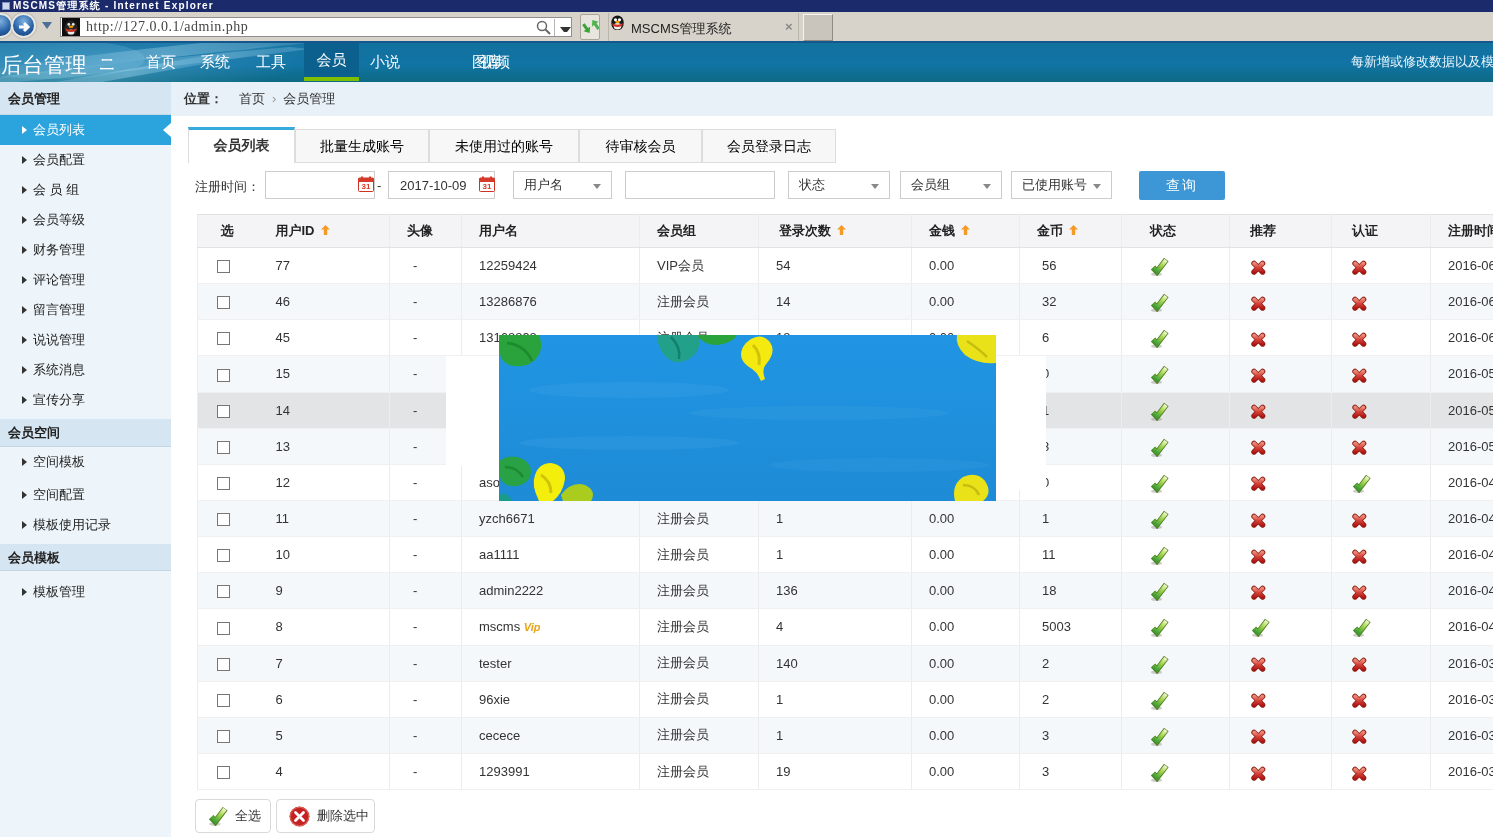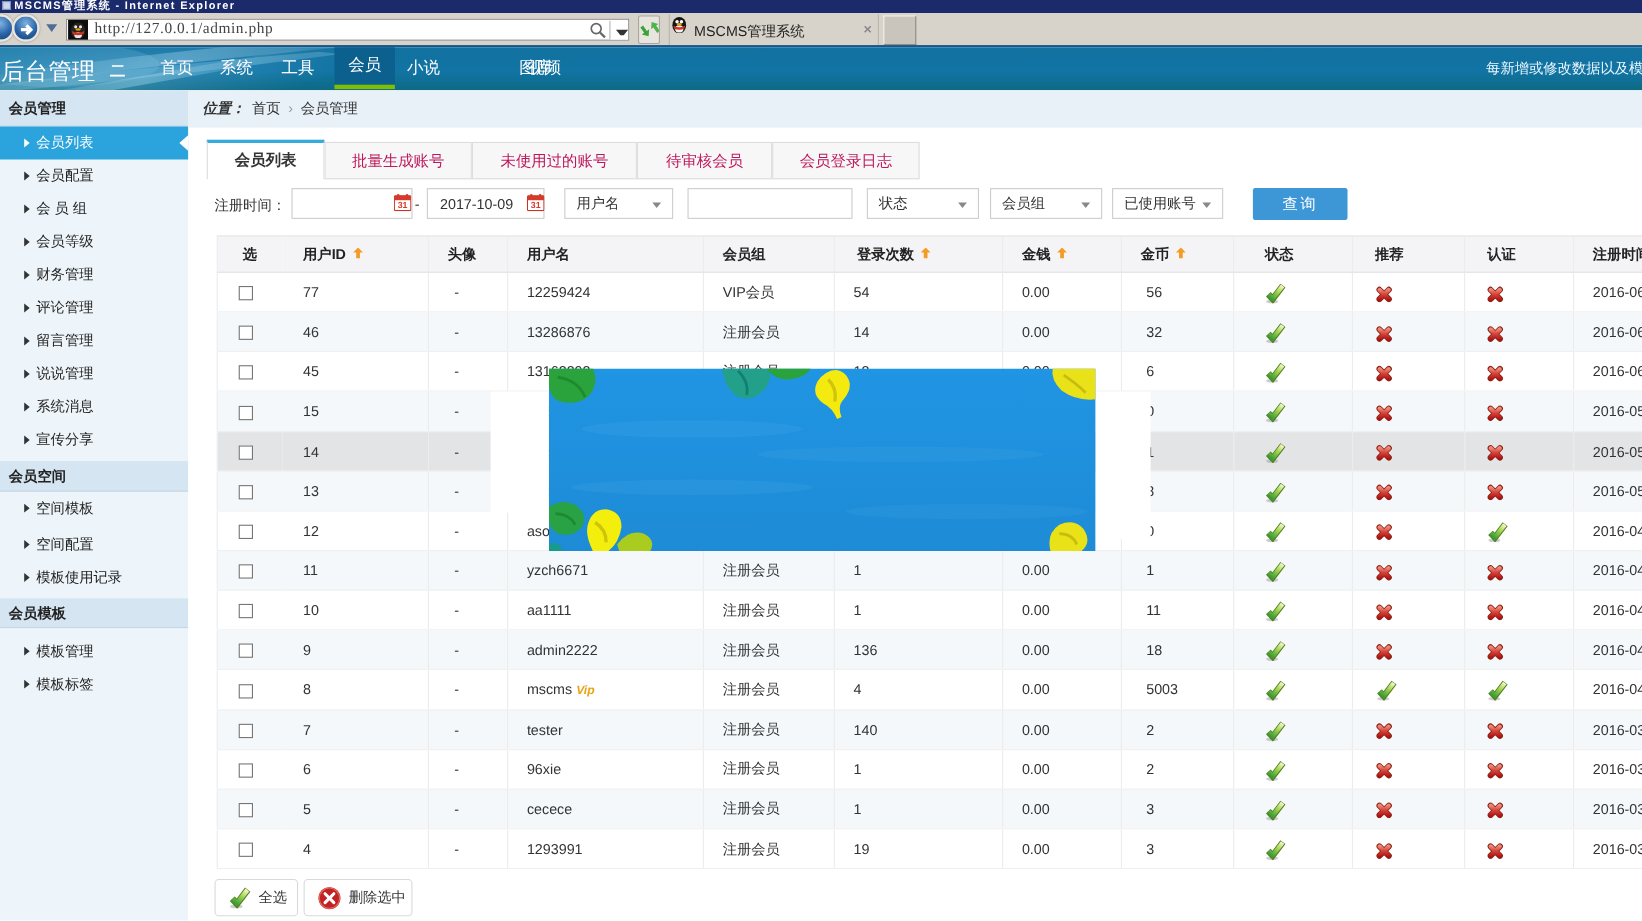--- a/index.html
+++ b/index.html
@@ -32,24 +32,24 @@
 
 #sidebar{left:0;top:82px;width:171px;height:755px;background:#eef5fa;}
 .sbhead{position:relative;height:33px;line-height:33px;background:#d5e5f1;border-bottom:1px solid #c3d7e7;font-weight:bold;font-size:13px;padding-left:8px;color:#222;}
 .sbitem{position:relative;height:30px;line-height:30px;font-size:13px;padding-left:33px;color:#222;}
 .sbitem:before{content:"";position:absolute;left:22px;top:11px;border-left:5px solid #333;border-top:4px solid transparent;border-bottom:4px solid transparent;}
 #sb-active{height:30px;line-height:30px;background:#2ba3dc;color:#fff;font-size:13px;padding-left:33px;position:relative;}
 #sb-active:before{content:"";position:absolute;left:22px;top:11px;border-left:5px solid #fff;border-top:4px solid transparent;border-bottom:4px solid transparent;}
 #sb-active:after{content:"";position:absolute;right:0;top:8px;border-right:8px solid #fff;border-top:7px solid transparent;border-bottom:7px solid transparent;}
 
 #crumb{left:171px;top:82px;width:1322px;height:34px;background:#e8f1f8;font-size:13px;line-height:34px;padding-left:13px;}
-#crumb b{margin-right:6px;font-style:italic;}
+#crumb b{margin-right:16px;}
 #crumb .sep{color:#999;margin:0 7px;}
 
-.tab{position:absolute;top:129px;height:34px;border:1px solid #ddd;background:#f7f7f7;font-size:14px;text-align:center;line-height:32px;color:#be185d;}
+.tab{position:absolute;top:129px;height:34px;border:1px solid #ddd;background:#f7f7f7;font-size:14px;text-align:center;line-height:32px;color:#000000;}
 #tab-active{position:absolute;left:188px;top:127px;width:107px;height:36px;background:#fff;border:1px solid #ddd;border-top:3px solid #36a9dd;border-bottom:0;font-size:14px;font-weight:bold;text-align:center;line-height:31px;z-index:2;}
 
 #filter{left:188px;top:171px;width:1200px;height:29px;font-size:13px;}
 .finput{position:absolute;top:0;height:28px;border:1px solid #ccc;background:#fff;}
 .fsel{position:absolute;top:0;height:28px;border:1px solid #ccc;background:#fff;font-size:13px;color:#333;line-height:26px;padding-left:10px;}
 .fsel:after{content:"";position:absolute;right:10px;top:12px;border-top:5px solid #888;border-left:4px solid transparent;border-right:4px solid transparent;}
 #qbtn{position:absolute;left:951px;top:0;width:86px;height:29px;background:#3d97d6;color:#fff;border-radius:2px;text-align:center;line-height:29px;font-size:14px;letter-spacing:2px;}
 .calico{position:absolute;top:5px;width:16px;height:16px;}
 
 #tbl{border-left:1px solid #ececec;position:absolute;left:197px;top:214px;width:1380px;border-collapse:collapse;table-layout:fixed;font-size:13px;color:#333;}
@@ -156,21 +156,20 @@
   <div class="sbitem">留言管理</div>
   <div class="sbitem">说说管理</div>
   <div class="sbitem">系统消息</div>
   <div class="sbitem">宣传分享</div>
   <div class="sbhead" style="margin-top:4px;height:28px;line-height:28px;">会员空间</div>
   <div class="sbitem">空间模板</div>
   <div class="sbitem" style="margin-top:3px;">空间配置</div>
   <div class="sbitem">模板使用记录</div>
   <div class="sbhead" style="margin-top:4px;height:27px;line-height:27px;">会员模板</div>
   <div class="sbitem" style="margin-top:6px;">模板管理</div>
-  <div class="sbitem">模板标签</div>
 </div>
 
 <div class="abs" id="crumb"><b>位置：</b>首页<span class="sep">›</span>会员管理</div>
 
 <div id="tab-active">会员列表</div>
 <div class="tab" style="left:295px;width:134px;">批量生成账号</div>
 <div class="tab" style="left:429px;width:150px;">未使用过的账号</div>
 <div class="tab" style="left:579px;width:123px;">待审核会员</div>
 <div class="tab" style="left:702px;width:134px;">会员登录日志</div>
 

